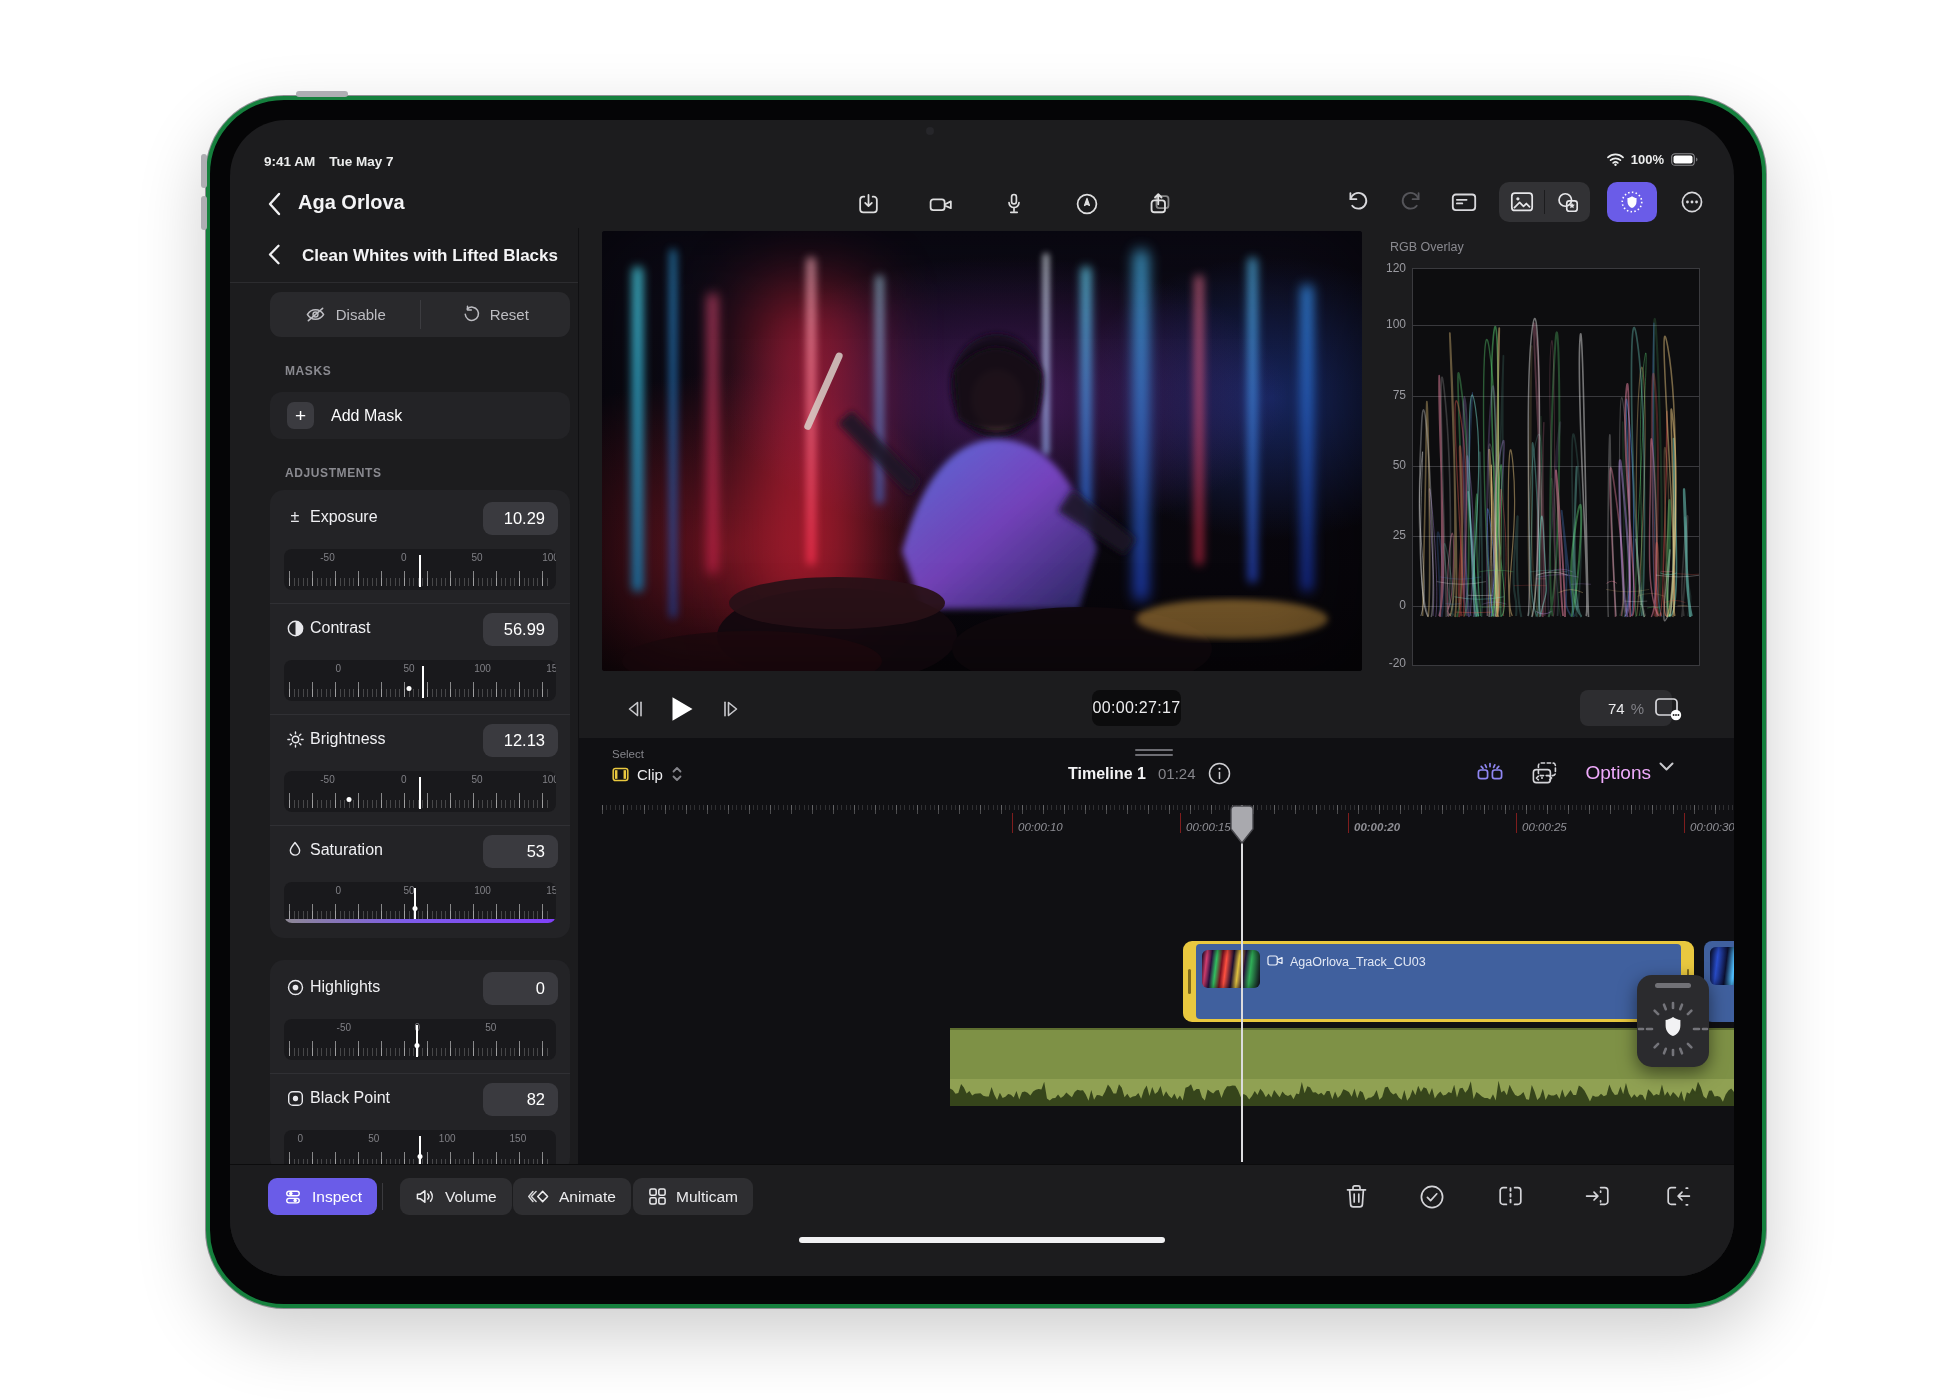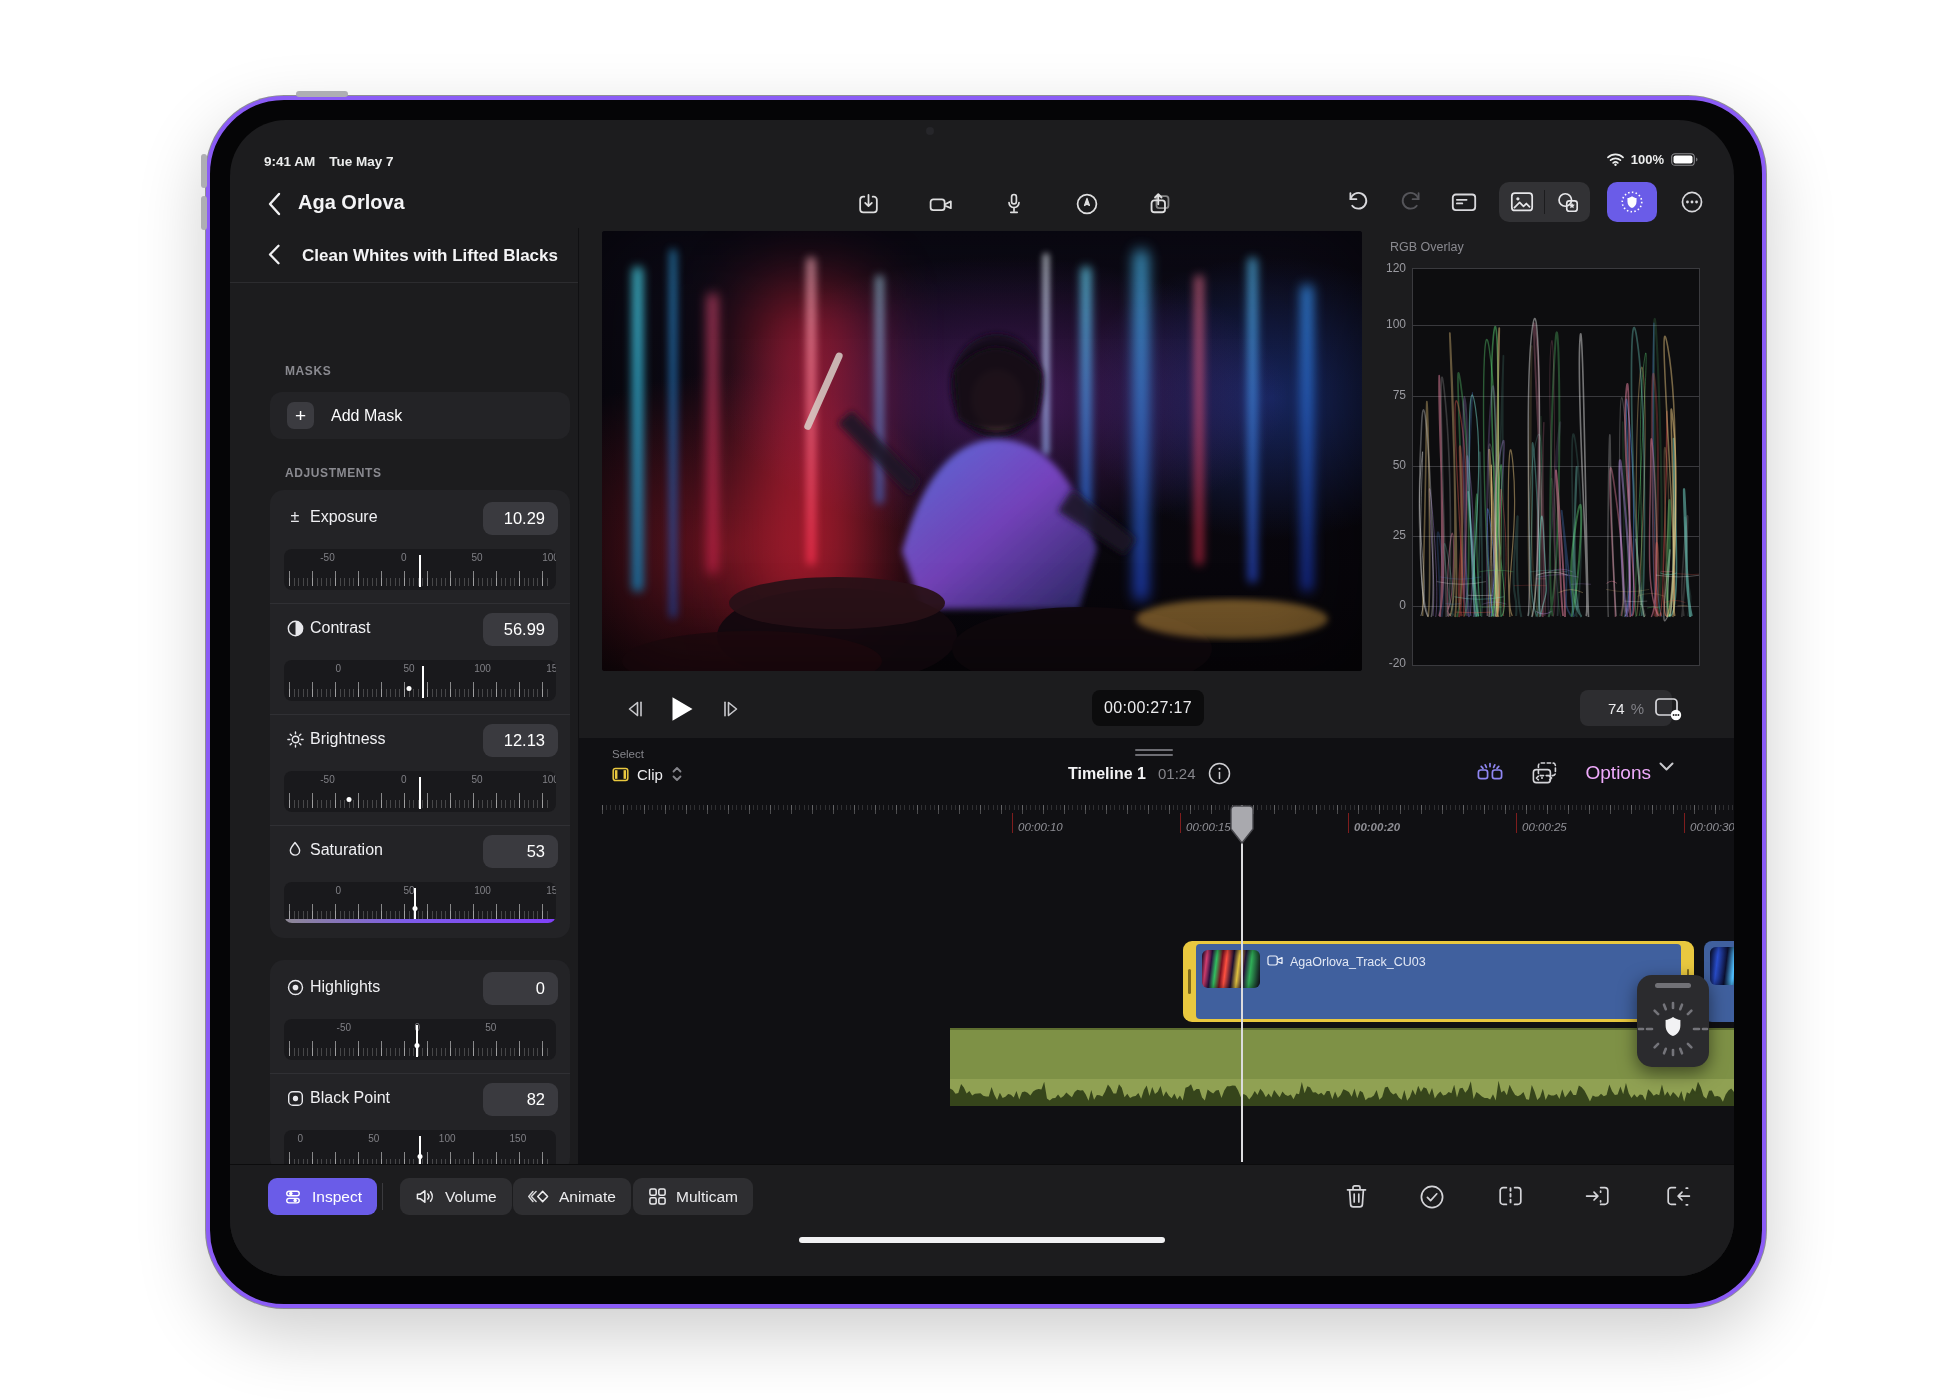--- a/index.html
+++ b/index.html
@@ -1,17 +1,17 @@
 <!DOCTYPE html>
 <html><head>
 <meta charset="utf-8">
 <style>
   html,body{margin:0;padding:0;}
   body{width:1960px;height:1400px;background:#ffffff;font-family:"Liberation Sans","DejaVu Sans",sans-serif;position:relative;overflow:hidden;-webkit-font-smoothing:antialiased;}
-  .device{position:absolute;left:206px;top:96px;width:1552px;height:1204px;background:#050506;border:4px solid #8b5cf6;border-radius:78px;box-shadow:0 0 0 1px #8e8e93,0 26px 70px rgba(0,0,0,.20);}
+  .device{position:absolute;left:206px;top:96px;width:1552px;height:1204px;background:#050506;border:4px solid #15803d;border-radius:78px;box-shadow:0 0 0 1px #8e8e93,0 26px 70px rgba(0,0,0,.20);}
   .sidebtn{position:absolute;background:#aeaeb3;border-radius:3px;}
   .screen{position:absolute;left:20px;top:20px;width:1504px;height:1156px;background:#1c1c1e;border-radius:56px;overflow:hidden;}
   .camdot{position:absolute;width:8px;height:8px;border-radius:50%;background:#26262a;}
 
   
   .status-left{position:absolute;left:34px;top:34px;display:flex;gap:14px;font-size:13.5px;font-weight:700;color:#eceded;}
   .status-right{position:absolute;right:36px;top:32px;display:flex;align-items:center;gap:7px;font-size:13px;font-weight:700;color:#eceded;}
   .tb-back{position:absolute;left:28px;top:68px;width:32px;height:32px;display:flex;align-items:center;justify-content:center;}
   .tb-title{position:absolute;left:68px;top:71px;font-size:20px;font-weight:700;color:#f4f4f6;}
   .tb-center{position:absolute;left:620px;top:66px;display:flex;align-items:center;gap:37px;}
@@ -61,21 +61,21 @@
   .nb{position:absolute;border-radius:6px;}
   .v-vig{position:absolute;inset:0;box-shadow:inset 0 0 90px rgba(0,0,0,.55);}
   .scope-title{position:absolute;left:1160px;top:120px;font-size:12.5px;color:#8a8a90;}
   .scope{position:absolute;left:1182px;top:148px;width:286px;height:396px;border:1px solid #3a3a3e;background:#0d0d0f;}
   .scope .grid{position:absolute;left:0;right:0;height:1px;background:#39393d;}
   .scope svg{position:absolute;inset:0;}
   .sc-lab{position:absolute;font-size:12px;color:#9a9aa0;text-align:right;width:36px;transform:translateY(-50%);}
 
   
   .tr-btn{position:absolute;display:flex;align-items:center;justify-content:center;width:36px;height:36px;top:571px;}
-  .timecode{position:absolute;left:862px;top:570px;width:112px;height:36px;background:#0c0c0d;border-radius:8px;color:#ececee;font-size:16px;display:flex;align-items:center;justify-content:center;letter-spacing:.3px;}
+  .timecode{position:absolute;left:862px;top:570px;width:89px;height:36px;background:#0c0c0d;border-radius:8px;color:#ececee;font-size:16px;display:flex;align-items:center;justify-content:center;letter-spacing:.3px;}
   .zoombadge{position:absolute;left:1350px;top:570px;height:36px;padding:0 28px;background:#2d2d30;border-radius:8px;display:flex;align-items:center;gap:6px;font-size:15px;}
   .zoombadge .zv{color:#ececee;} .zoombadge .zu{color:#808086;}
   .viewopt{position:absolute;left:1416px;top:570px;width:44px;height:36px;display:flex;align-items:center;justify-content:center;}
 
   
   .tl{position:absolute;left:348px;right:0;top:618px;height:426px;background:#101013;}
   .tl-select-lbl{position:absolute;left:34px;top:10px;font-size:11.5px;color:#85858b;}
   .tl-clip{position:absolute;left:34px;top:27px;display:flex;align-items:center;gap:8px;color:#ededf0;font-size:15px;}
   .tl-handle{position:absolute;left:557px;top:8px;width:38px;}
   .tl-handle i{display:block;height:2px;background:#6e6e74;border-radius:2px;margin:3px 0;}
@@ -248,20 +248,38 @@
     <div class="sidebar">
       <div class="sb-head">
         <span class="sb-back">
           <svg width="12" height="21" viewBox="0 0 12 21">
               <path d="M10.5 1.8 2 10.5l8.5 8.7" stroke="#f0f0f2" stroke-width="2.3" fill="none" stroke-linecap="round" stroke-linejoin="round"></path>
             </svg>
         </span>
         <span class="sb-title">Clean Whites with Lifted Blacks</span>
       </div>
 
+      <div class="seg">
+        <div class="half">
+          <svg width="23" height="19" viewBox="0 0 24 20" stroke="#bdbdc2" stroke-width="1.5" fill="none" stroke-linecap="round">
+              <path d="M3.5 10s3.2-5 8.5-5 8.5 5 8.5 5-3.2 5-8.5 5-8.5-5-8.5-5z"></path>
+              <circle cx="12" cy="10" r="2.6"></circle>
+              <path d="M4.5 16.5 19.5 3.5" stroke-width="1.7"></path>
+            </svg>
+          <span>Disable</span>
+        </div>
+        <div class="segdiv"></div>
+        <div class="half">
+          <svg width="19" height="19" viewBox="0 0 20 20" stroke="#bdbdc2" stroke-width="1.6" fill="none" stroke-linecap="round" stroke-linejoin="round">
+              <path d="M5.5 4.2A7 7 0 1 1 3.4 9.8"></path>
+              <path d="M5.8 1.2v4h4"></path>
+            </svg>
+          <span>Reset</span>
+        </div>
+      </div>
 
       <div class="sb-label" style="top:136px;">MASKS</div>
 
       <div class="addmask">
         <span class="plus-sq">+</span>
         <span class="lbl">Add Mask</span>
       </div>
 
       <div class="sb-label" style="top:238px;">ADJUSTMENTS</div>
 

